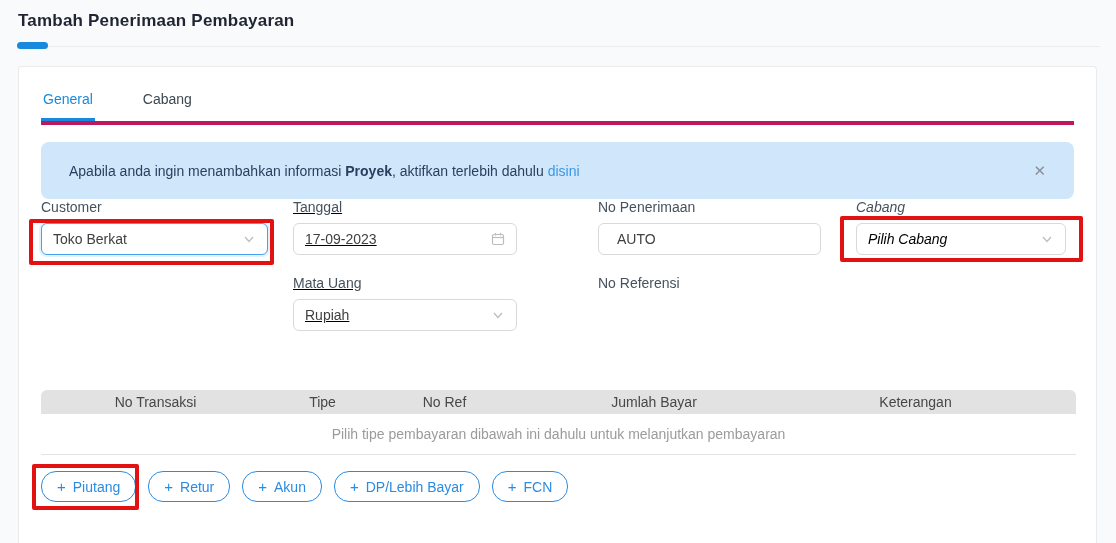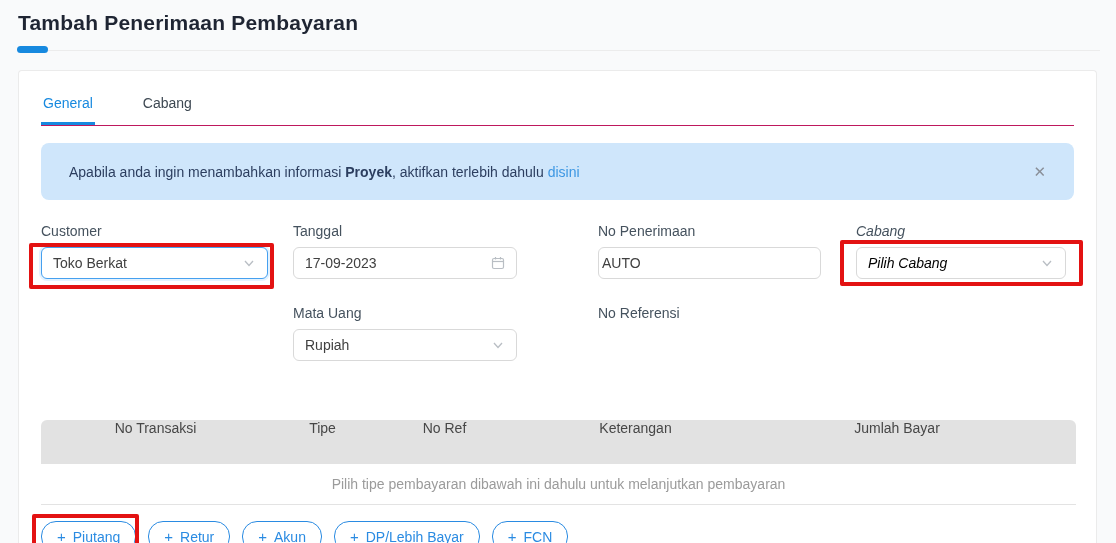--- a/index.html
+++ b/index.html
@@ -1,55 +1,55 @@
 <!DOCTYPE html>
 <html><head>
 <meta charset="utf-8">
 <style>
   * { margin:0; padding:0; box-sizing:border-box; }
   html,body { width:1116px; height:543px; overflow:hidden;
     font-family:"Liberation Sans", sans-serif; background:#f9fafb; }
 
-  .page-title { font-size:21px; font-weight:700; color:#1f2533; padding:11px 0 0 18px; letter-spacing:.2px; }
+  .page-title { font-size:17px; font-weight:700; color:#1f2533; padding:11px 0 0 18px; letter-spacing:.2px; }
 
   .progress-wrap { position:relative; height:8px; margin:11px 16px 0 17px; }
   .progress-line { position:absolute; top:4px; left:0; right:0; height:1px; background:#ececec; }
   .progress-pill { position:absolute; top:0; left:0; width:31px; height:7px; border-radius:4px; background:#1789df; }
 
   .card { margin:16px 16px 0 18px; width:1079px; height:600px; background:#ffffff;
     border:1px solid #ebebeb; border-bottom:none; border-radius:4px 4px 0 0; padding:0 22px; }
 
-  .tabs { display:flex; gap:46px; padding-top:15px; border-bottom:1px solid #be185d; }
+  .tabs { display:flex; gap:46px; padding-top:15px; border-bottom:4px solid #be185d; }
   .tab { font-size:14px; padding:9px 2px 11px; border-bottom:3px solid transparent; color:#3d4852; cursor:pointer; }
   .tab.active { color:#1789df; border-bottom-color:#1789df; }
 
   .banner { margin-top:17px; height:57px; border-radius:8px; background:#cfe6fb;
     display:flex; align-items:center; padding:0 28px; font-size:14px; color:#2c3e5f; }
   .banner b { font-weight:700; }
   .banner .link { color:#3d97e3; cursor:pointer; }
   .banner .close { margin-left:auto; color:#8a8f98; font-size:15px; cursor:pointer; line-height:1; }
 
-  .form-grid { margin-top:23px; display:grid;
-    grid-template-columns:227px 25px 224px 81px 223px 35px 210px; row-gap:26px; }
-  .c1 { grid-column:1; } .c2 { grid-column:3; } .c3 { grid-column:5; } .c4 { grid-column:7;font-style:italic; }
+  .form-grid { display:grid;
+    grid-template-columns:227px 25px 224px 81px 223px 35px 210px; row-gap:20px; }
+  .c1 { grid-column:1; } .c2 { grid-column:3;text-decoration:underline; } .c3 { grid-column:5; } .c4 { grid-column:7;font-style:italic; }
   .field-label { display:block; font-size:14px; color:#45525e; margin-bottom:8px; }
   .control { position:relative; height:32px; border:1px solid #d9d9d9; border-radius:6px; background:#fff;
     display:flex; align-items:center; justify-content:space-between; padding:0 11px; font-size:14px; color:#404040; }
   .control.focused { border-color:#46a0ef; box-shadow:0 0 0 2px rgba(24,144,255,.12); }
   .control .ph { color:#000000; }
   .control svg { flex:0 0 auto; }
   input.control-input { width:100%; height:32px; border:1px solid #d9d9d9; border-radius:6px;
-    padding:0 3px; font-size:14px; color:#404040; font-family:"Liberation Sans", sans-serif; outline:none; background:#fff; }
+    padding:0 18px; font-size:14px; color:#404040; font-family:"Liberation Sans", sans-serif; outline:none; background:#fff; }
   input.control-input::placeholder { color:#c3c7cc; }
 
   .rel { position:relative; }
   .red-frame { position:absolute; border:4px solid #e31212; border-radius:2px; pointer-events:none; z-index:5; }
 
   .pay-table { margin-top:59px; width:1035px; }
-  .pt-head { display:flex; background:#e2e2e2; height:44px; align-items:flex-start;
+  .pt-head { display:flex; background:#e2e2e2; height:24px; align-items:center;
     border-radius:6px 6px 0 0; font-size:14px; color:#474747; }
   .th { text-align:center; position:relative; }
   .th + .th::before { content:''; position:absolute; left:0; top:9px; bottom:9px; width:1px; background:#c9c9c9; }
   .pt-empty { height:41px; display:flex; align-items:center; justify-content:center;
     color:#9b9b9b; font-size:14px; border-bottom:1px solid #e3e3e3; background:#fff; }
 
   .actions { margin-top:16px; display:flex; gap:12px; }
   .btn { height:31px; padding:0 15px; border:1px solid #2a8be2; color:#2a8be2; border-radius:15px;
     background:#fff; font-size:14px; font-family:"Liberation Sans", sans-serif;
     display:flex; align-items:center; gap:7px; cursor:pointer; }
@@ -137,22 +137,22 @@
       <label class="field-label">No Referensi</label>
     </div>
 
   </div>
 
   <div class="pay-table">
     <div class="pt-head">
       <div class="th" style="width:229px;">No Transaksi</div>
       <div class="th" style="width:105px;">Tipe</div>
       <div class="th" style="width:139px;">No Ref</div>
+      <div class="th" style="width:280px;">Jumlah Bayar</div>
       <div class="th" style="width:243px;">Keterangan</div>
-      <div class="th" style="width:280px;">Jumlah Bayar</div>
       <div class="th" style="width:39px;"></div>
     </div>
     <div class="pt-empty">Pilih tipe pembayaran dibawah ini dahulu untuk melanjutkan pembayaran</div>
   </div>
 
   <div class="actions">
     <div class="rel">
       <div class="red-frame" style="top:-7px; left:-9px; right:-3px; bottom:-8px;"></div>
       <button class="btn">
         <span class="plus">+</span>

